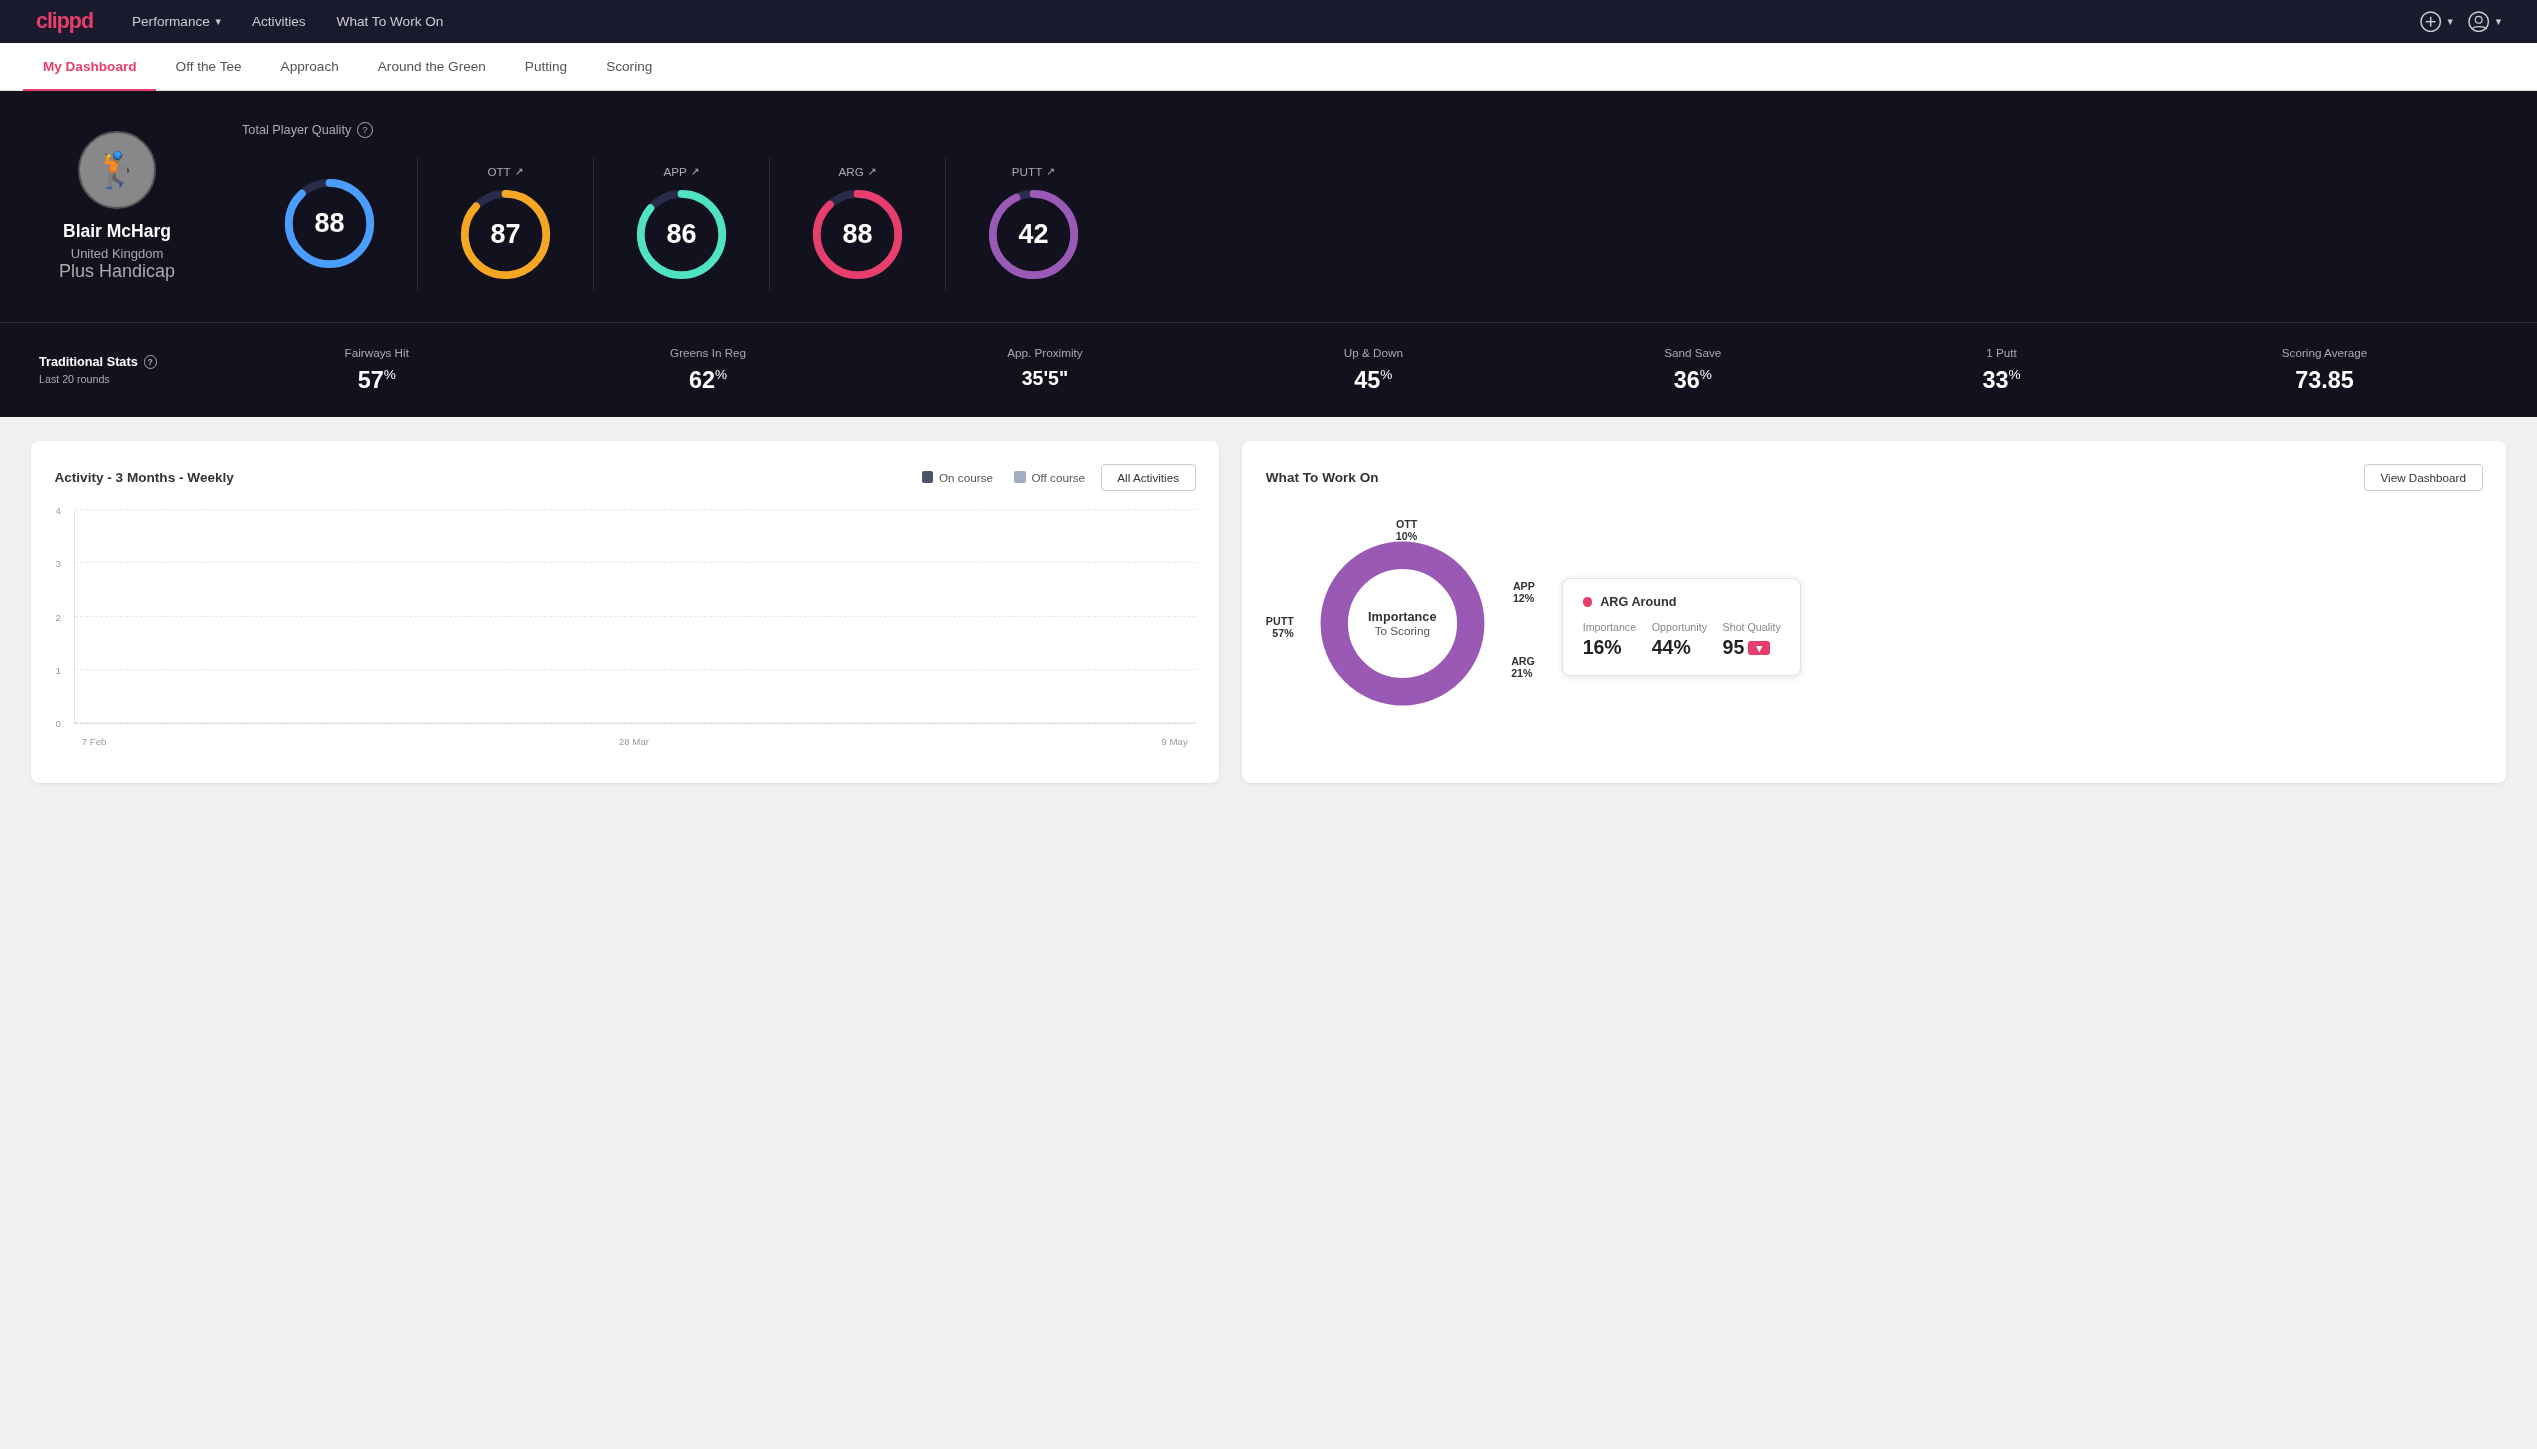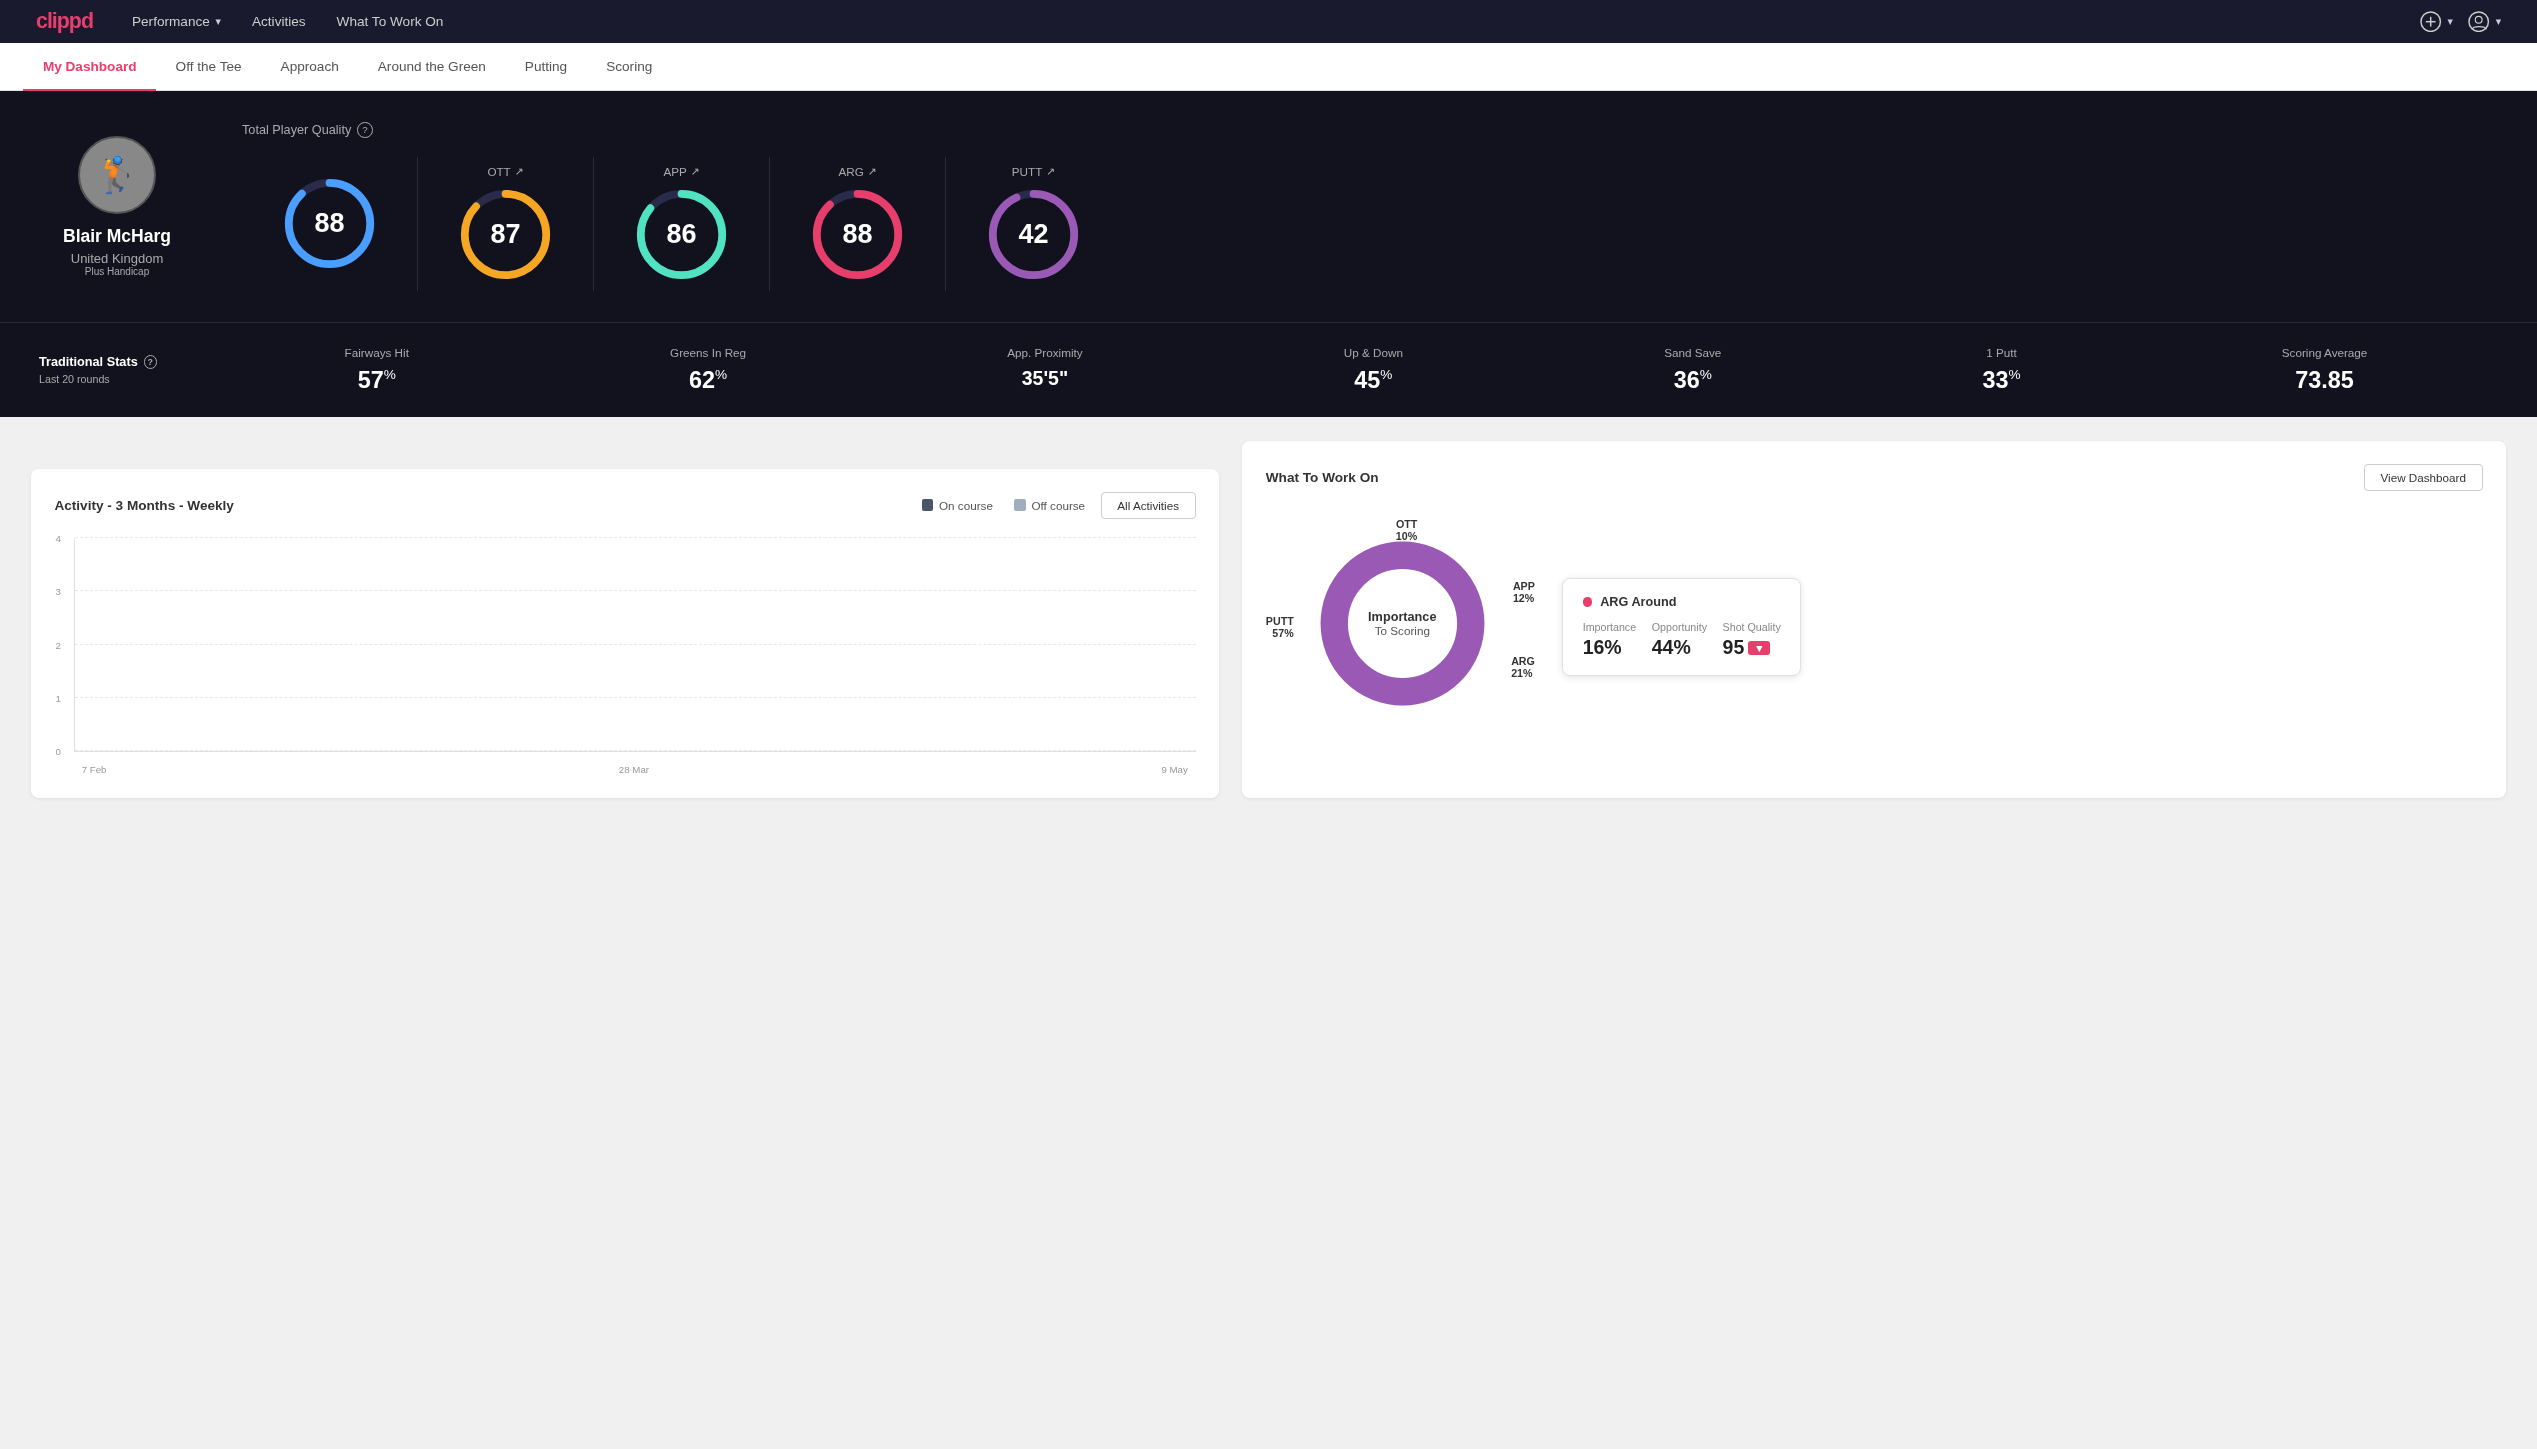--- a/index.html
+++ b/index.html
@@ -77,21 +77,21 @@
       width: 78px; height: 78px; border-radius: 50%;
       border: 2.9px solid #555;
       background: #888;
       overflow: hidden;
       display: flex; align-items: center; justify-content: center;
       font-size: 29px;
       margin-bottom: 11.7px;
     }
     .player-name { font-size: 17.5px; font-weight: 700; margin-bottom: 3.9px; }
     .player-country { font-size: 13px; color: #aaa; }
-    .player-hc { font-size: 10px; color: #aaa; }
+    .player-hc { font-size: 18px; color: #aaa; }
 
     .tpq-section { flex: 1; }
     .tpq-label {
       font-size: 12.7px;
       color: #aaa;
       margin-bottom: 19.5px;
       display: flex;
       align-items: center;
       gap: 5.8px;
     }
@@ -169,21 +169,21 @@
       min-height: 389px;
     }
 
     
     .card {
       background: #fff;
       border-radius: 7.8px;
       padding: 23.4px;
       box-shadow: 0 1px 3.9px rgba(0,0,0,0.08);
     }
-    .activity-card { flex: 0 0 48%; margin-top: 28px; }
+    .activity-card { flex: 0 0 48%; }
     .wtwo-card { flex: 1; }
 
     .card-header {
       display: flex;
       align-items: center;
       justify-content: space-between;
       margin-bottom: 19.5px;
     }
     .card-title { font-size: 13.6px; font-weight: 600; color: #333; }
     .legend { display: flex; gap: 21px; align-items: center; }

